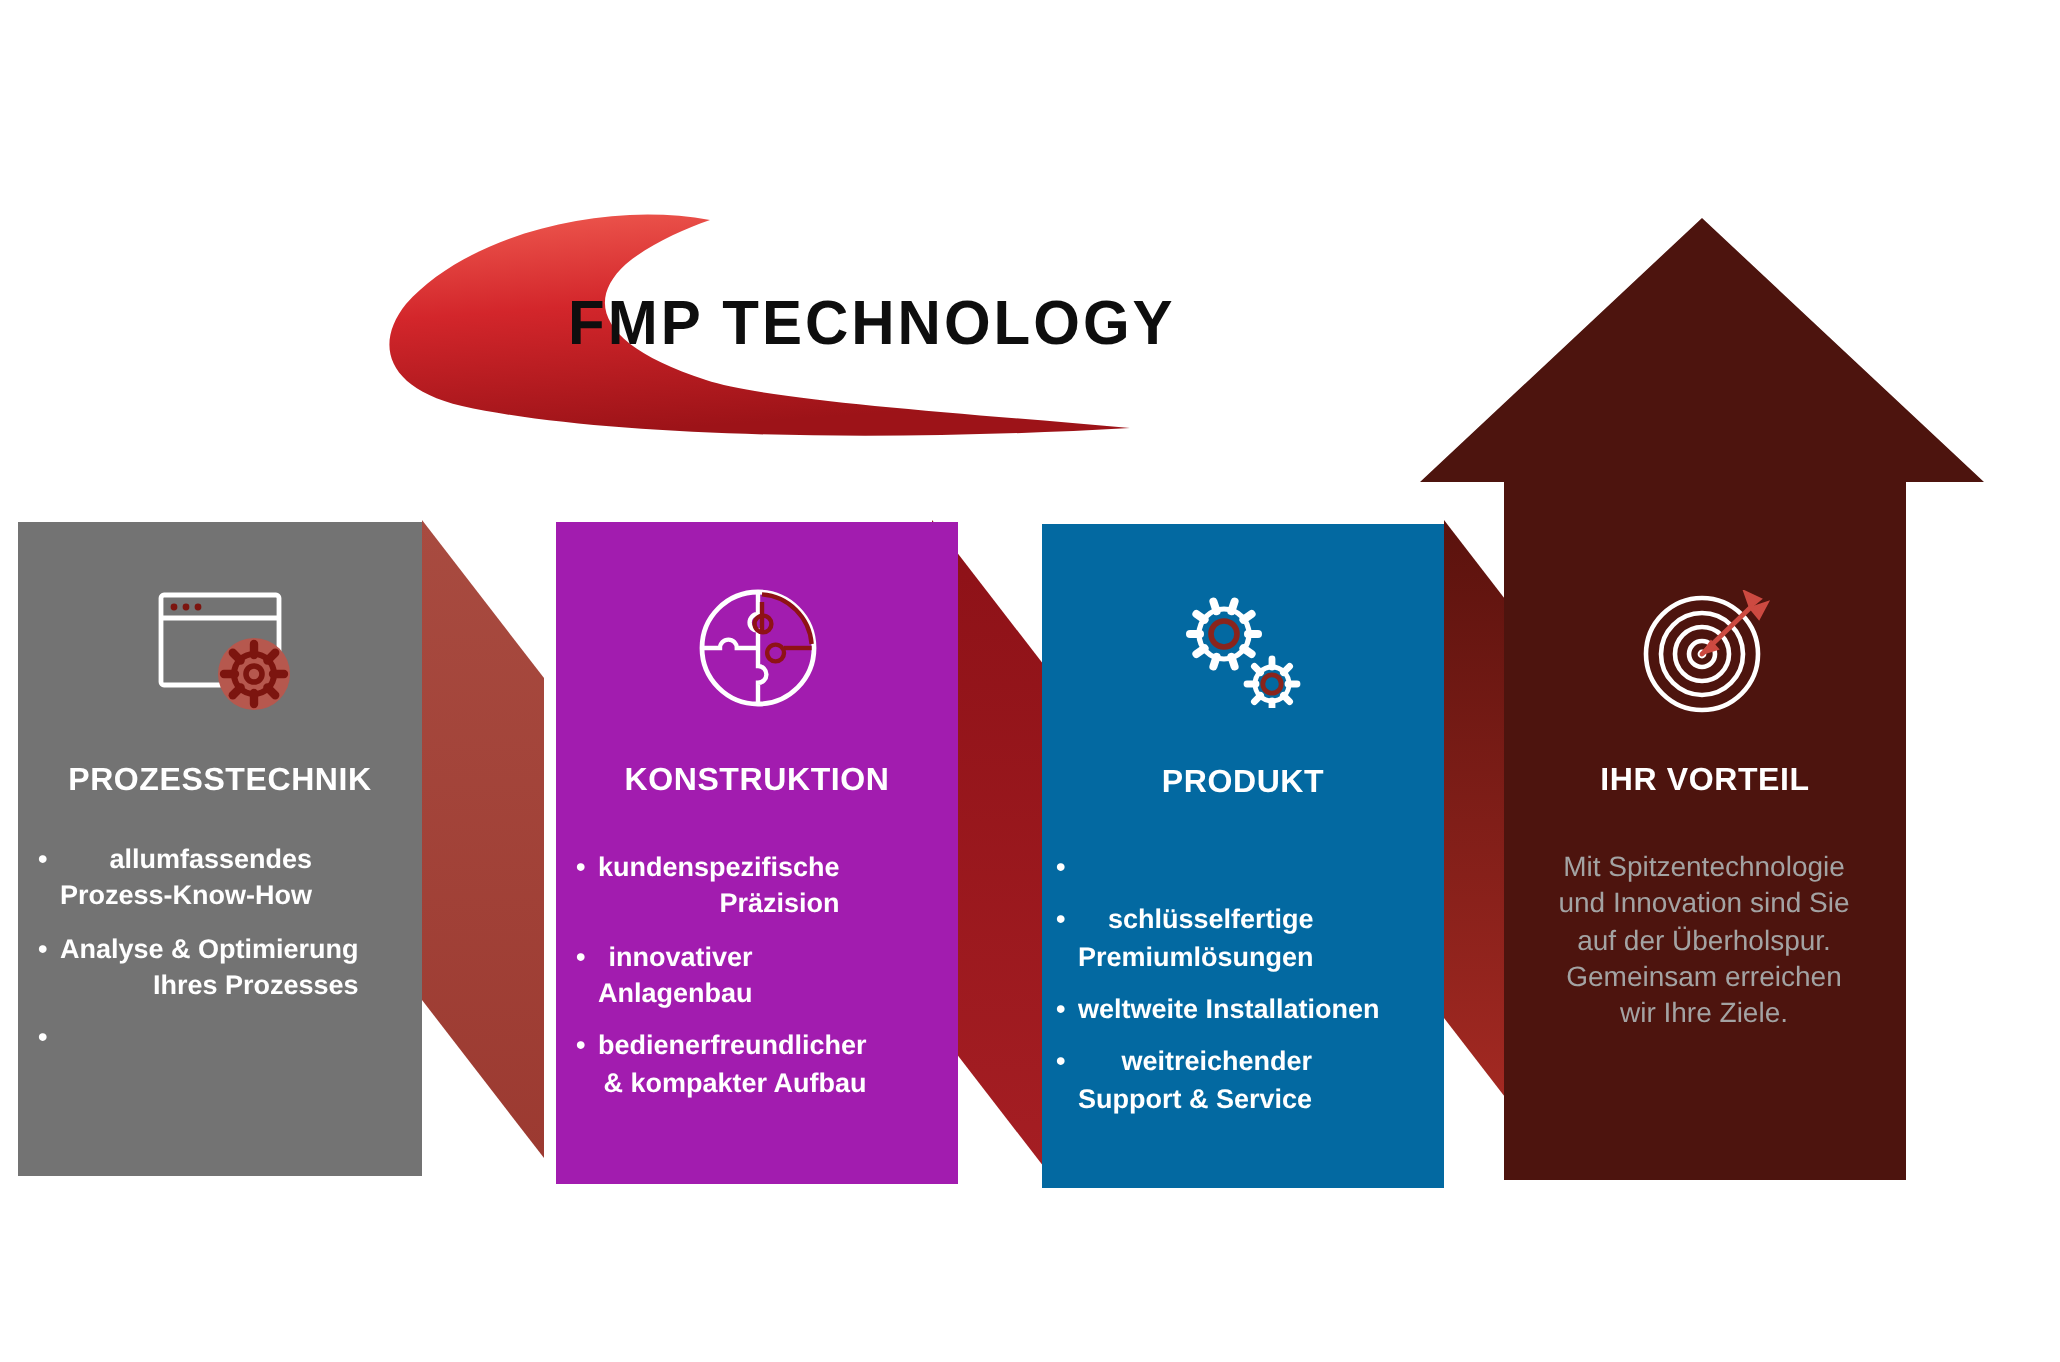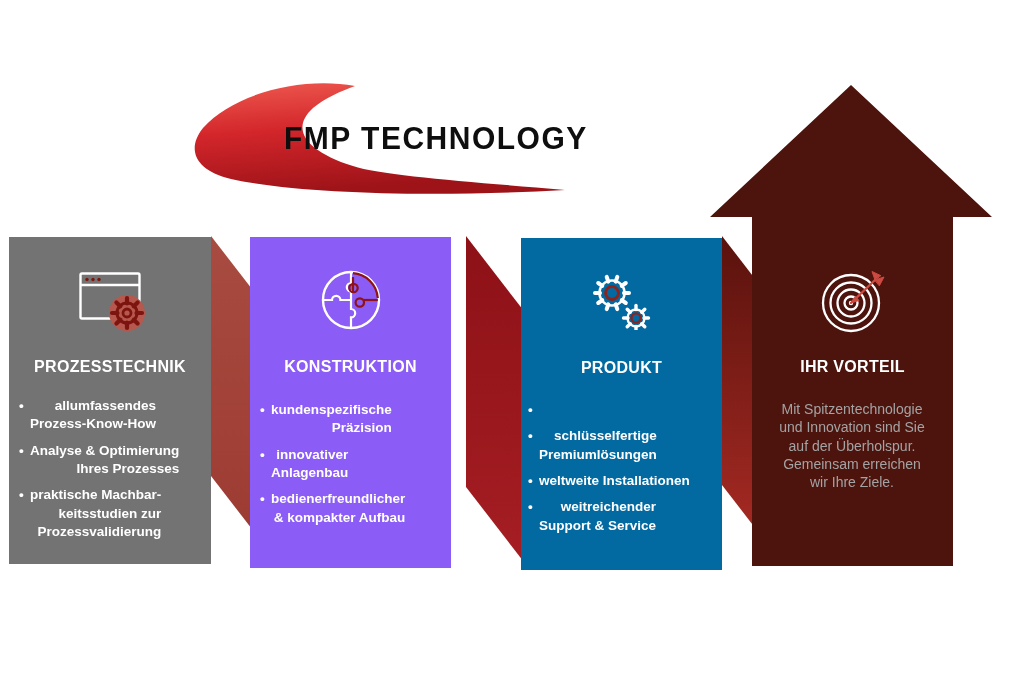--- a/index.html
+++ b/index.html
@@ -1,32 +1,32 @@
 <!DOCTYPE html>
 <html><head>
 <meta charset="utf-8">
 <style>
   html,body{margin:0;padding:0;background:#ffffff;}
   #canvas{
     position:relative;width:1030px;height:645px;background:#ffffff;
-    overflow:hidden;font-family:"Liberation Sans",sans-serif;
+    overflow:hidden;font-family:"Liberation Sans",sans-serif;margin-top:24px;
   }
   #bg-shapes{position:absolute;left:0;top:0;z-index:1;}
   
   #logo{position:absolute;left:183px;top:78px;width:400px;height:122px;z-index:2;}
   #logo svg{position:absolute;left:0;top:0;}
   #logo-text{
     position:absolute;left:101px;top:43px;width:296px;
     font-size:30px;font-weight:bold;letter-spacing:1.5px;color:#0e0e0e;
     white-space:nowrap;transform:scaleY(1.04);transform-origin:left top;
   }
   
   .panel{position:absolute;z-index:2;}
   #panel-1{left:9px;  top:237px;width:202px;height:327px;background:#737373;}
-  #panel-2{left:250px;top:237px;width:201px;height:331px;background:#8b5cf6;}
+  #panel-2{left:278px;top:237px;width:201px;height:331px;background:#a21caf;}
   #panel-3{left:521px;top:238px;width:201px;height:332px;background:#0369a1;}
   #panel-4{
     left:710px;top:85px;width:282px;height:481px;background:#4d140e;
     clip-path:polygon(42px 481px,42px 132px,0px 132px,141px 0px,282px 132px,243px 132px,243px 481px);
   }
   .panel-icon{position:absolute;}
   .panel-title{
     position:absolute;left:0;width:100%;text-align:center;
     color:#ffffff;font-size:16px;font-weight:bold;letter-spacing:.3px;
   }
@@ -122,23 +122,20 @@
           <span class="btext">allumfassendes
 Prozess-Know-How</span>
         </li>
       <li>
           <span class="dot">•</span>
           <span class="btext">Analyse &amp; Optimierung
 Ihres Prozesses</span>
         </li>
       <li>
           <span class="dot">•</span>
-          <span class="btext">praktische Machbar-
-keitsstudien zur
-Prozessvalidierung</span>
         </li>
     </ul>
   </div>
 
   <div id="panel-2" class="panel">
     <svg class="panel-icon" style="left:68px;top:30px;" width="66" height="66" viewBox="0 0 66 66">
       <circle cx="33" cy="33" r="28" fill="none" stroke="#ffffff" stroke-width="2.4"></circle>
       <g stroke="#ffffff" stroke-width="2.2" fill="none">
         <path d="M33,5 V16 a4.2,4.2 0 1 0 0,8.4 V33"></path>
         <path d="M5,33 H14 a4.2,4.2 0 1 1 8.4,0 H33"></path>

